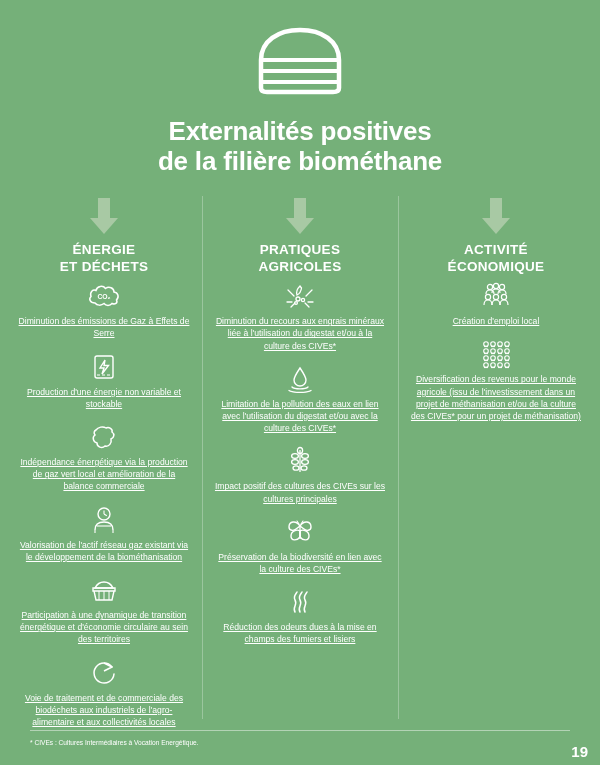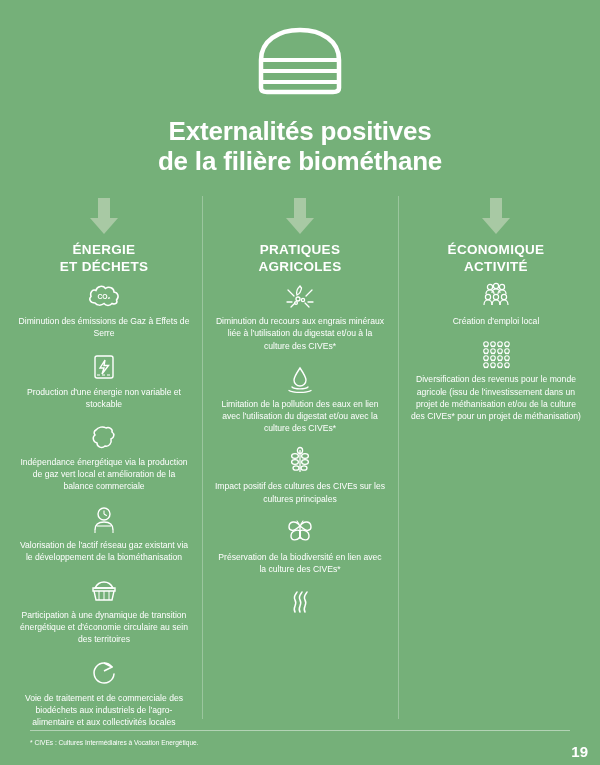--- a/index.html
+++ b/index.html
@@ -69,21 +69,21 @@
     text-align: center;
     font-size: 13.5px;
     font-weight: bold;
     line-height: 1.22;
     letter-spacing: 0.3px;
     margin-top: 2px;
     margin-bottom: 6px;
   }
   .col-head span { display: block; }
 
-  .items { margin-top: 6px; }
+  .items { margin-top: 6px; text-decoration: underline; }
 
   .item {
     text-align: center;
     margin-bottom: 12px;
   }
 
   .item-icon {
     height: 30px;
     display: flex;
     align-items: center;
@@ -302,37 +302,38 @@
       </div>
 
       <div class="item">
         <div class="item-icon">
           <svg width="26" height="28" viewBox="0 0 26 28" fill="none" stroke="#ffffff" stroke-width="1.5" stroke-linecap="round">
             <path d="M8 24 C5 19 11 17 8 12 C6 8 9 6 10 4"></path>
             <path d="M13 24 C10 19 16 17 13 12 C11 8 14 6 15 4"></path>
             <path d="M18 24 C15 19 21 17 18 12 C16 8 19 6 20 4"></path>
           </svg>
         </div>
+        <div class="item-text">Réduction des odeurs dues à la mise en champs des fumiers et lisiers</div>
       </div>
 
 
     </div>
   </div>
 
   <div class="col">
 
     <div class="arrow-wrap">
       <svg width="34" height="40" viewBox="0 0 34 40">
           <path d="M11 2 h12 v20 h8 L17 38 L3 22 h8 Z" fill="#a8c9a4"></path>
         </svg>
     </div>
 
     <div class="col-head">
+      <span>ACTIVITÉ</span>
       <span>ÉCONOMIQUE</span>
-      <span>ACTIVITÉ</span>
     </div>
 
     <div class="items">
 
 
       <div class="item">
         <div class="item-icon">
           <svg width="32" height="28" viewBox="0 0 32 28" fill="none" stroke="#ffffff" stroke-width="1.2">
             <circle cx="10" cy="5" r="2.6"></circle>
               <circle cx="16" cy="4" r="2.6"></circle>

